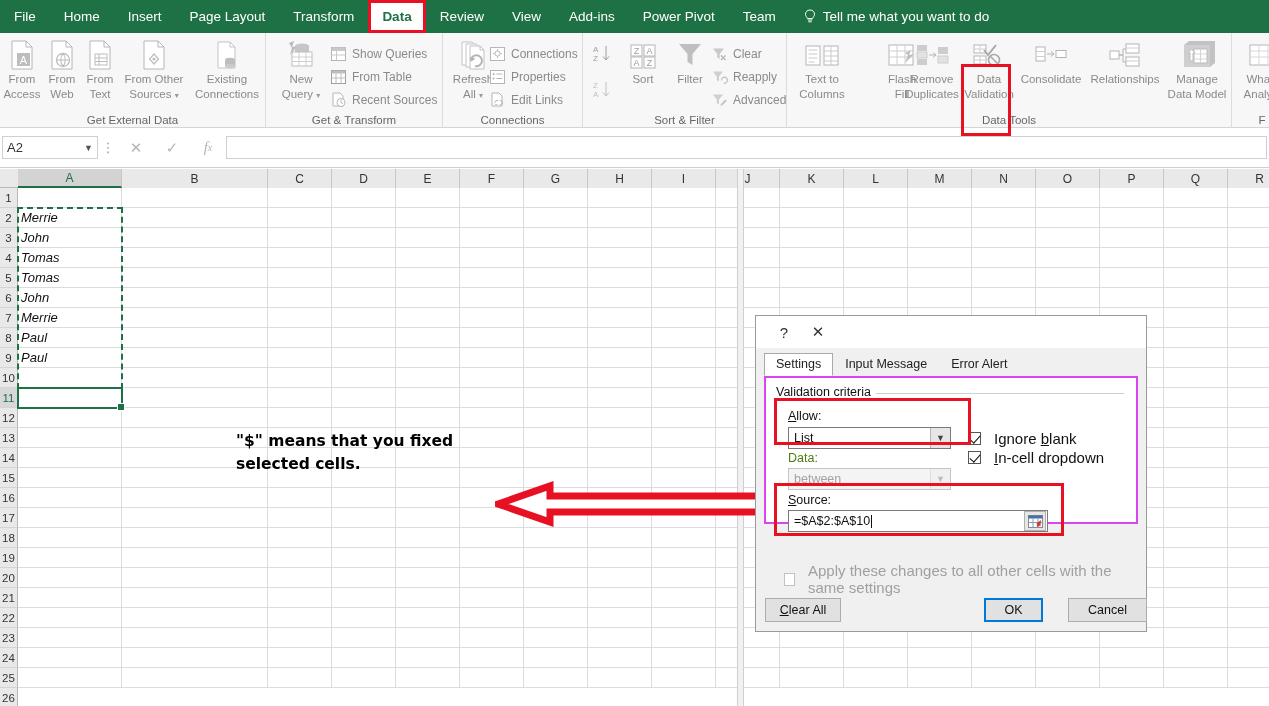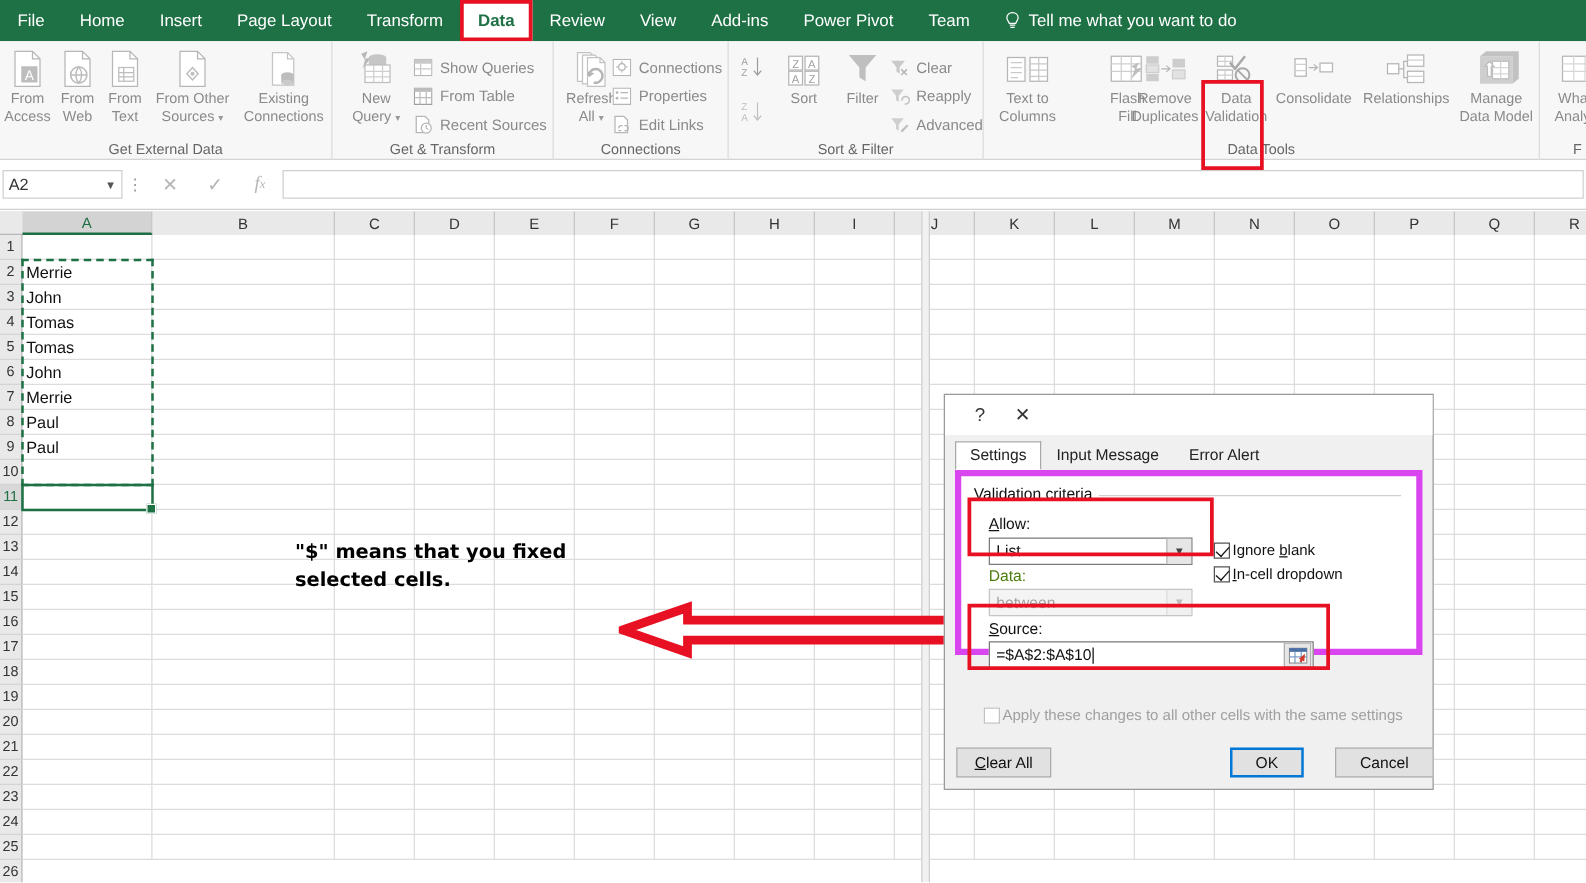--- a/index.html
+++ b/index.html
@@ -103,21 +103,21 @@
     content:""; position:absolute; right:3px; bottom:3px;
     border-left:7px solid transparent; border-bottom:7px solid #a6a6a6;
   }
   #rowhdr { position:absolute; left:0; top:19px; width:18px; }
   .rowcell {
     height:20px; border-right:1px solid #b8b8b8; border-bottom:1px solid #d4d4d4;
     background:#e9e9e9; font-size:11.5px; color:#333;
     display:flex; align-items:center; justify-content:center;
   }
   .rowcell.sel { color:#1e6f43; background:#d8d8d8; }
-  #gridwrap { position:absolute; left:18px; top:19px; width:1251px; height:518px; }
+  #gridwrap { position:absolute; left:18px; top:19px; width:1251px; height:518px;font-style:italic; }
   .gridrow { height:20px; position:relative; }
   .gcell {
     position:absolute; top:0; height:20px;
     border-right:1px solid #dcdcdc; border-bottom:1px solid #dcdcdc;
     font-size:13px; color:#111; display:flex; align-items:center;
     padding-left:3px; overflow:hidden; white-space:nowrap;
   }
 
   
   #ants {
@@ -152,38 +152,38 @@
   #dlg-title {
     height:32px; background:#ffffff; display:flex; align-items:center;
     padding-left:11px; font-size:13.5px; color:#1a1a1a;
   }
   #dlg-title .t { flex:1; }
   .dlg-sysbtn { width:34px; height:31px; display:flex; align-items:center; justify-content:center; color:#333; font-size:15px; }
   #dlg-tabs { margin:6px 0 0 8px; height:22px; display:flex; align-items:flex-end; font-size:12.5px; }
   .dlg-tab { padding:3px 11px 4px 11px; color:#222; border:1px solid transparent; }
   .dlg-tab.active { background:#ffffff; border:1px solid #a9a9a9; border-bottom:1px solid #ffffff; position:relative; z-index:2; }
   #dlg-pane {
-    margin:0 8px; height:148px; background:#ffffff; border:5px solid #d946ef; position:relative;
+    margin:0 8px; height:148px; background:#ffffff; border:2px solid #d946ef; position:relative;
   }
   .legend { position:absolute; left:10px; top:7px; font-size:12.5px; color:#111; background:#fff; padding-right:5px; z-index:2; }
   .legend-line { position:absolute; left:10px; right:12px; top:15px; height:1px; background:#cfcfcf; }
   .fld-label { position:absolute; font-size:12.5px; color:#111; }
   .fld-label.dim { color:#4d7c0f; }
   .u { text-decoration:underline; }
   .combo {
     position:absolute; height:22px; border:1px solid #7a7a7a; background:#fff;
     display:flex; align-items:center; font-size:12.5px; color:#111; padding-left:5px;
   }
   .combo.disabled { border:1px solid #c5c5c5; background:#f4f4f4; color:#a3a3a3; }
   .combo .arrowbox {
     width:20px; height:20px; margin-left:auto; background:#e6e6e6; border-left:1px solid #b5b5b5;
     display:flex; align-items:center; justify-content:center; color:#444; font-size:9px;
   }
   .combo.disabled .arrowbox { background:#f0f0f0; color:#bdbdbd; border-left:1px solid #dcdcdc; }
-  .cbx { position:absolute; display:flex; align-items:center; gap:2px; font-size:12px; color:#111; }
+  .cbx { position:absolute; display:flex; align-items:center; gap:13px; font-size:15px; color:#111; }
   .cbx .box { width:13px; height:13px; border:1px solid #555; background:#fff; position:relative; }
   .cbx .box.checked::after {
     content:""; position:absolute; left:3px; top:0px; width:5px; height:9px;
     border:solid #111; border-width:0 1.6px 1.6px 0; transform:rotate(42deg);
   }
   .cbx.dim { color:#a0a0a0; }
   .cbx.dim .box { border:1px solid #c2c2c2; }
   .txtfield {
     position:absolute; height:22px; border:1px solid #7a7a7a; background:#fff;
     display:flex; align-items:center; font-size:12.5px; color:#111; padding-left:5px;

